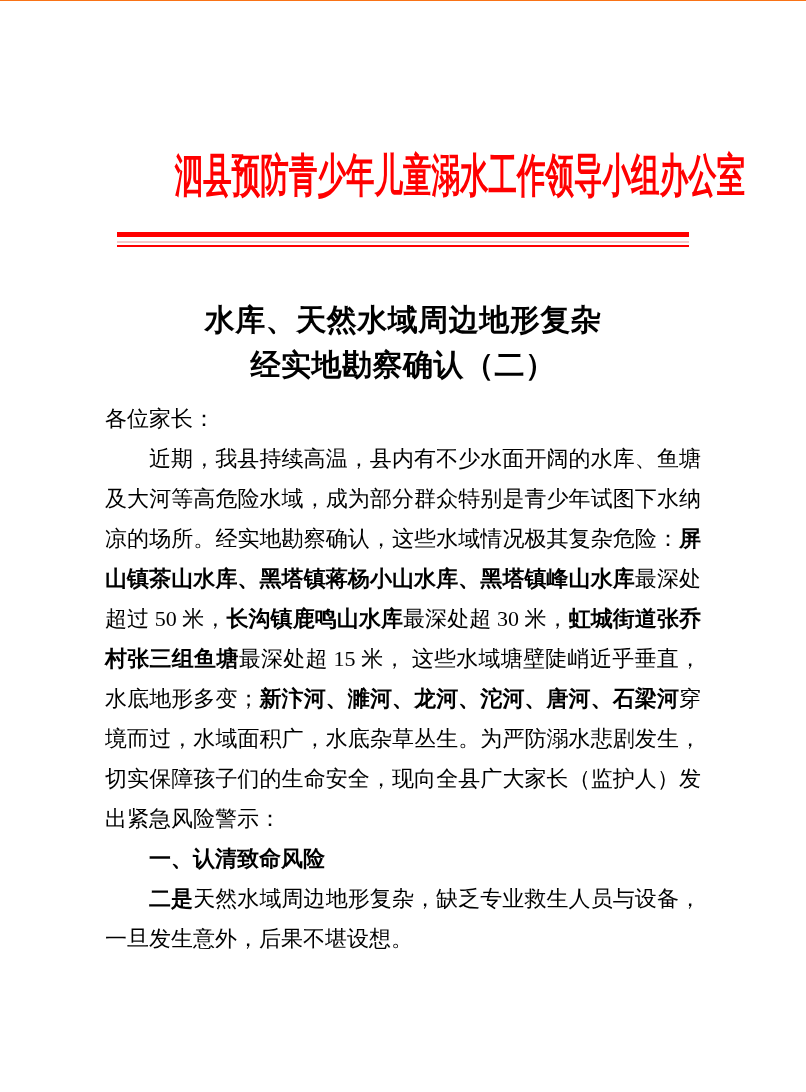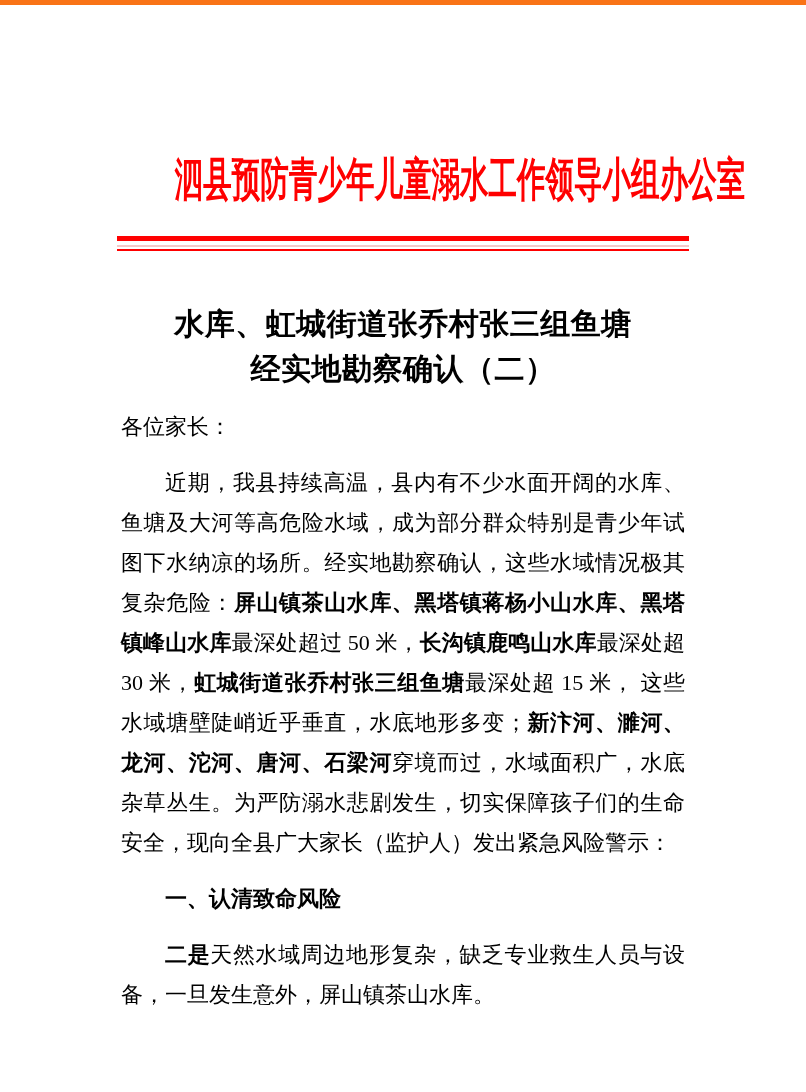--- a/index.html
+++ b/index.html
@@ -9,21 +9,21 @@
   }
   .page {
     position: relative;
     width: 806px;
     height: 1092px;
     margin: 0 auto;
     background: var(--page-bg, #ffffff);
     color: var(--text-color, #000000);
     font-family: "Liberation Serif", "DejaVu Serif", serif;
     overflow: hidden;
-    border-top: 5px solid #f97316;
+    border-top: 1px solid #f97316;
     box-sizing: border-box;
   }
   
   .org-name {
     padding-top: 150px;
     text-align: center;
     color: var(--accent-red, #ff0000);
     font-weight: bold;
     font-size: 46px;
     line-height: 1.1;
@@ -63,21 +63,21 @@
   }
   
   .body-block {
     width: 596px;
     margin: 12px auto 0 auto;
     font-size: 22px;
     line-height: 40px;
     text-align: justify;
   }
   .body-block p {
-    margin: 16px;
+    margin: 0;
   }
   .body-block p.indent {
     text-indent: 2em;
   }
   .body-block .b {
     font-weight: bold;
   }
 </style>
 </head>
 <body>
@@ -89,26 +89,26 @@
       <span class="org-inner">泗县预防青少年儿童溺水工作领导小组办公室</span>
     </div>
     <div class="divider">
       <div class="line-thick"></div>
       <div class="line-light"></div>
       <div class="line-thin"></div>
     </div>
   </div>
 
   <div class="doc-title">
-    <div>水库、虹城街道张乔村张三组鱼塘</div>
+    <div>水库、天然水域周边地形复杂</div>
     <div>经实地勘察确认（二）</div>
   </div>
 
   <div class="body-block">
     <p>各位家长：</p>
     <div id="paragraphs">
         <p class="indent"><span>近期，我县持续高温，县内有不少水面开阔的水库、鱼塘及大河等高危险水域，成为部分群众特别是青少年试图下水纳凉的场所。经实地勘察确认，这些水域情况极其复杂危险：</span><span class="b">屏山镇茶山水库、黑塔镇蒋杨小山水库、黑塔镇峰山水库</span><span>最深处超过 50 米，</span><span class="b">长沟镇鹿鸣山水库</span><span>最深处超 30 米，</span><span class="b">虹城街道张乔村张三组鱼塘</span><span>最深处超 15 米， 这些水域塘壁陡峭近乎垂直，水底地形多变；</span><span class="b">新汴河、濉河、龙河、沱河、唐河、石梁河</span><span>穿境而过，水域面积广，水底杂草丛生。为严防溺水悲剧发生，切实保障孩子们的生命安全，现向全县广大家长（监护人）发出紧急风险警示：</span></p>
         <p class="indent"><span class="b">一、认清致命风险</span></p>
-        <p class="indent"><span class="b">二是</span><span>天然水域周边地形复杂，缺乏专业救生人员与设备，一旦发生意外，屏山镇茶山水库。</span></p>
+        <p class="indent"><span class="b">二是</span><span>天然水域周边地形复杂，缺乏专业救生人员与设备，一旦发生意外，后果不堪设想。</span></p>
       </div>
   </div>
 
 </div>
 
 </body></html>

